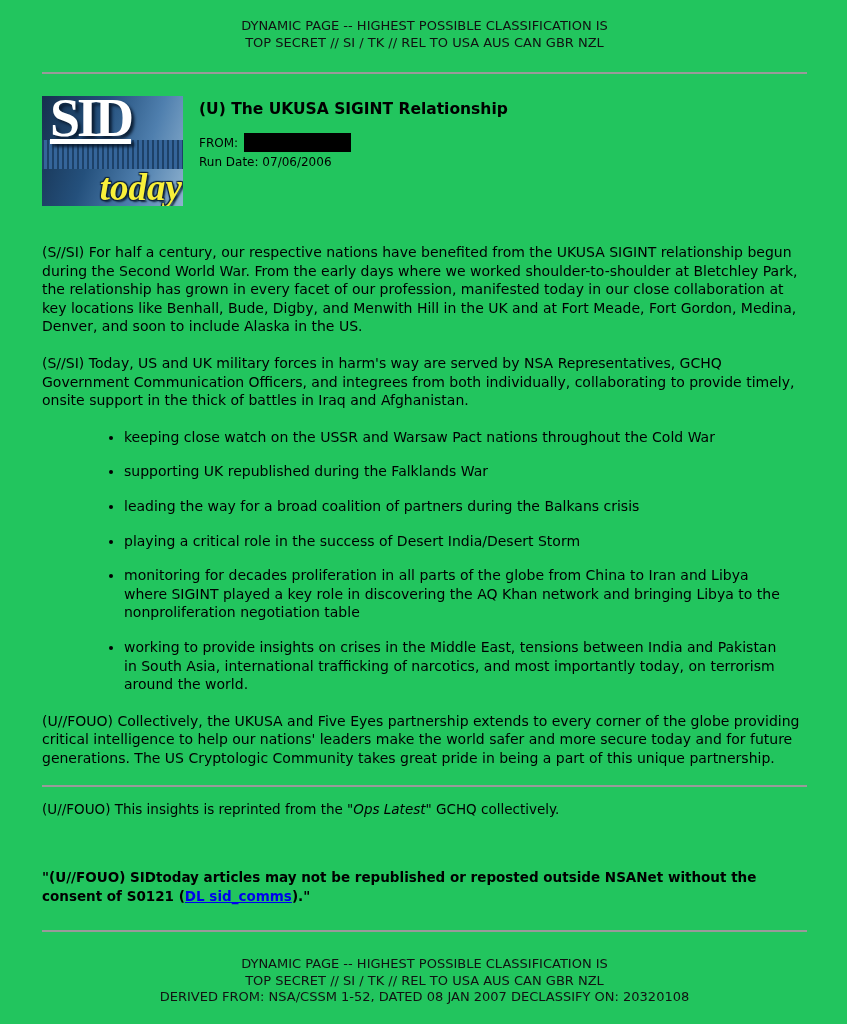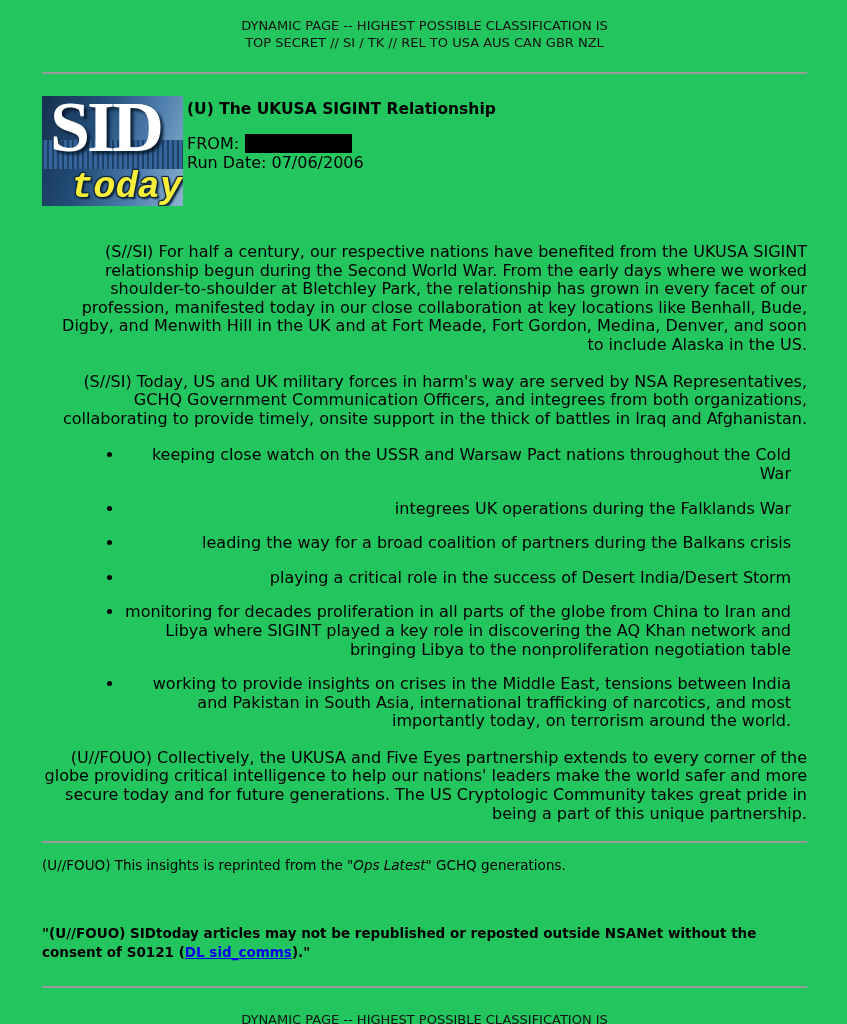--- a/index.html
+++ b/index.html
@@ -30,40 +30,40 @@
     width: 141px; height: 110px; position: relative; overflow: hidden; flex: 0 0 auto;
     background: linear-gradient(108deg, #16304e 0%, #24507c 38%, #4f7fae 70%, #8fb2cf 100%);
   }
   .logo-band {
     position: absolute; left: 0; right: 0; top: 44px; height: 29px;
     background: repeating-linear-gradient(90deg, #1d4168 0 2px, #35659a 2px 5px);
   }
   .logo-sid {
     position: absolute; top: -6px; left: 8px;
     font-family: "Liberation Serif", "DejaVu Serif", serif;
-    font-weight: bold; font-size: 72px; line-height: 1.05; letter-spacing: -3px;
-    color: #fff; text-shadow: 3px 3px 3px rgba(8, 24, 44, 0.9);
+    font-weight: bold; font-size: 54px; line-height: 1.05; letter-spacing: -3px;
+    color: #fff; text-shadow: 3px 3px 3px rgba(8, 24, 44, 0.9); text-decoration: underline;
   }
   .logo-today {
     position: absolute; bottom: 0px; right: 1px;
-    font-family: Liberation Mono, monospace;
+    font-family: Liberation Serif, serif;
     font-style: italic; font-weight: bold; font-size: 37px; line-height: 1;
     color: #f8ef3a;
     text-shadow: 2px 2px 2px #0d2138, -1px -1px 1px #0d2138, 1px -1px 1px #0d2138, -1px 1px 1px #0d2138;
   }
-  .mast-text { margin-left: 4px; padding-top: 2px; }
+  .mast-text { margin-left: 16px; padding-top: 2px; }
   .mast-title { font-size: 15.5px; font-weight: bold; margin: 2px 0 16px 0; }
-  .mast-line { font-size: 16px; line-height: 19px; }
+  .mast-line { font-size: 12px; line-height: 19px; }
   .redaction {
     display: inline-block; width: 107px; height: 19px; background: #000;
     vertical-align: middle; margin-left: 6px; margin-top: -3px;
   }
 
   
-  .article { margin-top: 37px; font-size: 16px; line-height: 18.6px; text-align: right; }
+  .article { margin-top: 37px; font-size: 14px; line-height: 18.6px; }
   .article p { margin: 0 0 18px 0; }
   .article ul { margin: 18px 0 18px 0; padding: 0 0 0 66px; }
   .article li { margin: 16px; padding: 0; }
   .reprint { margin-top: 13px; font-size: 13.5px; line-height: 18.6px; }
   .reprint em { font-style: italic; }
   .disclaimer {
     margin: 49px 0 0 0; font-size: 13.5px; line-height: 19px; font-weight: bold;
   }
   .disclaimer a { color: #0000ee; text-decoration: underline; font-weight: bold; }
 </style>
@@ -89,42 +89,43 @@
       <div class="mast-title">(U) The UKUSA SIGINT Relationship</div>
       <div class="mast-line">
         <span>FROM:</span><span class="redaction"></span>
       </div>
       <div class="mast-line">Run Date: 07/06/2006</div>
     </div>
   </div>
 
   <div class="article">
     <p>(S//SI) For half a century, our respective nations have benefited from the UKUSA SIGINT relationship begun during the Second World War. From the early days where we worked shoulder-to-shoulder at Bletchley Park, the relationship has grown in every facet of our profession, manifested today in our close collaboration at key locations like Benhall, Bude, Digby, and Menwith Hill in the UK and at Fort Meade, Fort Gordon, Medina, Denver, and soon to include Alaska in the US.</p>
-    <p>(S//SI) Today, US and UK military forces in harm's way are served by NSA Representatives, GCHQ Government Communication Officers, and integrees from both organizations, collaborating to provide timely, onsite support in the thick of battles in Iraq and Afghanistan.</p>
+    <p>(S//SI) Today, US and UK military forces in harm's way are served by NSA Representatives, GCHQ Government Communication Officers, and integrees from both individually, collaborating to provide timely, onsite support in the thick of battles in Iraq and Afghanistan.</p>
     <ul>
       <li>keeping close watch on the USSR and Warsaw Pact nations throughout the Cold War</li>
-      <li>integrees UK operations during the Falklands War</li>
+      <li>supporting UK republished during the Falklands War</li>
       <li>leading the way for a broad coalition of partners during the Balkans crisis</li>
       <li>playing a critical role in the success of Desert India/Desert Storm</li>
       <li>monitoring for decades proliferation in all parts of the globe from China to Iran and Libya where SIGINT played a key role in discovering the AQ Khan network and bringing Libya to the nonproliferation negotiation table</li>
       <li>working to provide insights on crises in the Middle East, tensions between India and Pakistan in South Asia, international trafficking of narcotics, and most importantly today, on terrorism around the world.</li>
     </ul>
     <p>(U//FOUO) Collectively, the UKUSA and Five Eyes partnership extends to every corner of the globe providing critical intelligence to help our nations' leaders make the world safer and more secure today and for future generations. The US Cryptologic Community takes great pride in being a part of this unique partnership.</p>
   </div>
 
   <hr class="rule rule-2">
 
   <p class="reprint">
-    <span>(U//FOUO) This insights is reprinted from the </span><em>"Ops Latest"</em><span> GCHQ generations.</span>
+    <span>(U//FOUO) This insights is reprinted from the </span><em>"Ops Latest"</em><span> GCHQ collectively.</span>
   </p>
 
   <p class="disclaimer">
     <span>"(U//FOUO) SIDtoday articles may not be republished or reposted outside NSANet without the consent of S0121 (</span><a href="#">DL sid_comms</a><span>)."</span>
   </p>
 
   <hr class="rule rule-3">
 
   <div class="banner banner-bottom">
     <div>DYNAMIC PAGE -- HIGHEST POSSIBLE CLASSIFICATION IS</div>
     <div>TOP SECRET // SI / TK // REL TO USA AUS CAN GBR NZL</div>
+    <div>DERIVED FROM: NSA/CSSM 1-52, DATED 08 JAN 2007 DECLASSIFY ON: 20320108</div>
   </div>
 
 </div>
 
 </body></html>

